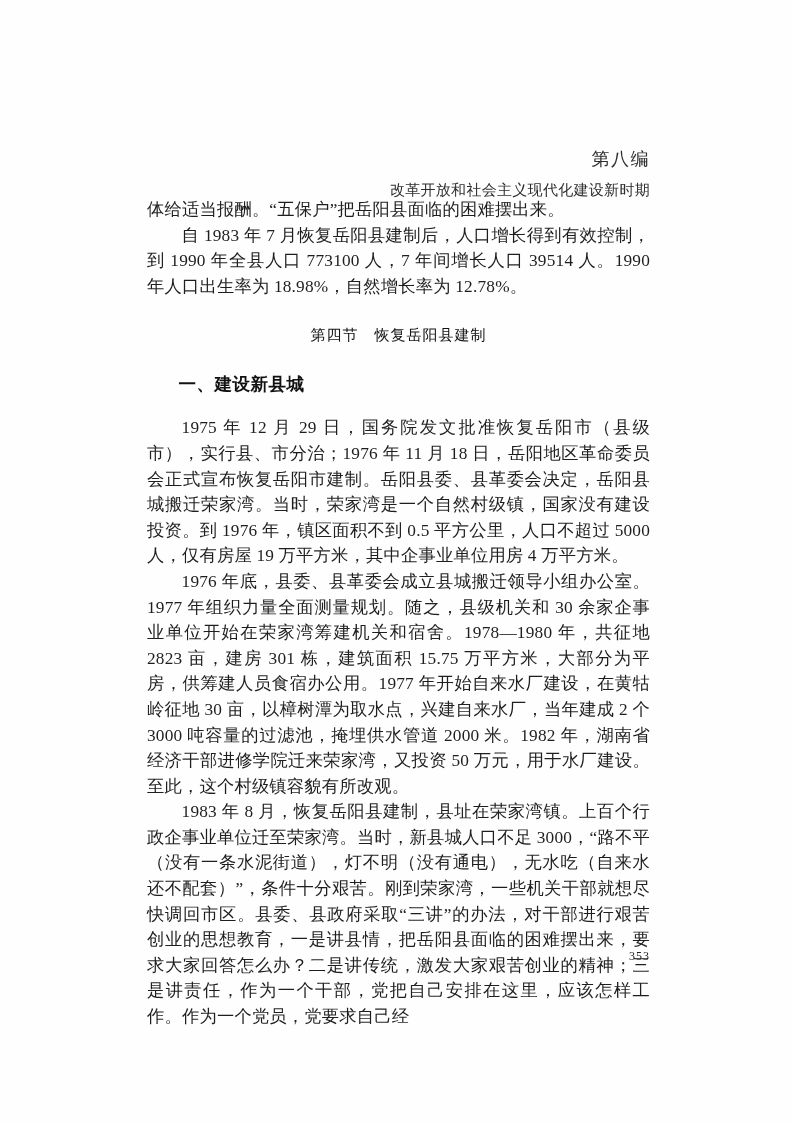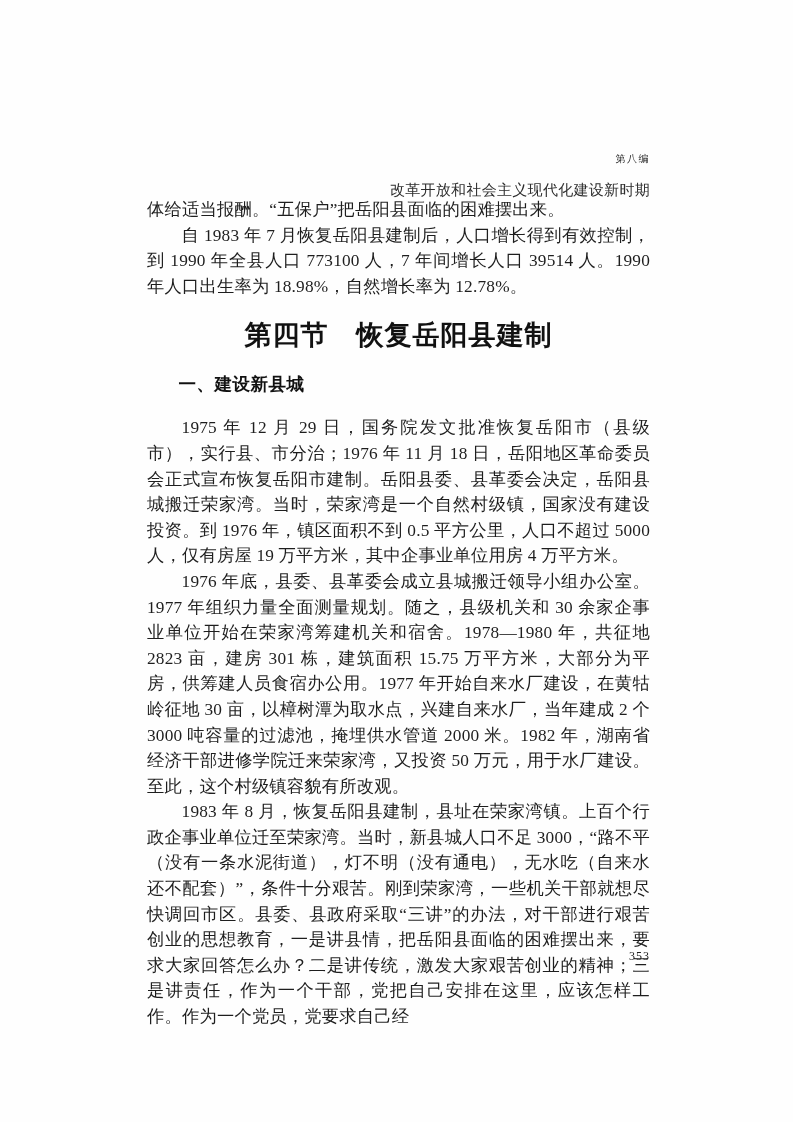--- a/index.html
+++ b/index.html
@@ -19,21 +19,21 @@
   
   .running-head {
     position: absolute;
     top: 150px;
     left: 147px;
     width: 503px;
     text-align: right;
     color: #2e2e2e;
   }
   .running-head .edition {
-    font-size: 10px;
+    font-size: 18px;
     letter-spacing: 1.5px;
     line-height: 18px;
   }
   .running-head .part-title {
     margin-top: 14px;
     font-size: 15px;
     letter-spacing: 0.3px;
     line-height: 16px;
   }
   
@@ -51,22 +51,22 @@
     text-justify: inter-character;
     text-indent: 2em;
     letter-spacing: 0.2px;
   }
   .para.no-indent {
     text-indent: 0;
   }
   .section-heading {
     margin: 21px 0 0 0;
     font-family: "Liberation Sans", sans-serif;
-    font-weight: bold;
-    font-size: 27px;
+    font-weight: normal;
+    font-size: 15px;
     line-height: 30px;
     text-align: center;
     letter-spacing: 1px;
     color: #111111;
   }
   .subsection-heading {
     margin: 21px 0 0 0;
     font-family: Liberation Serif, serif;
     font-weight: bold;
     font-size: 17.5px;

